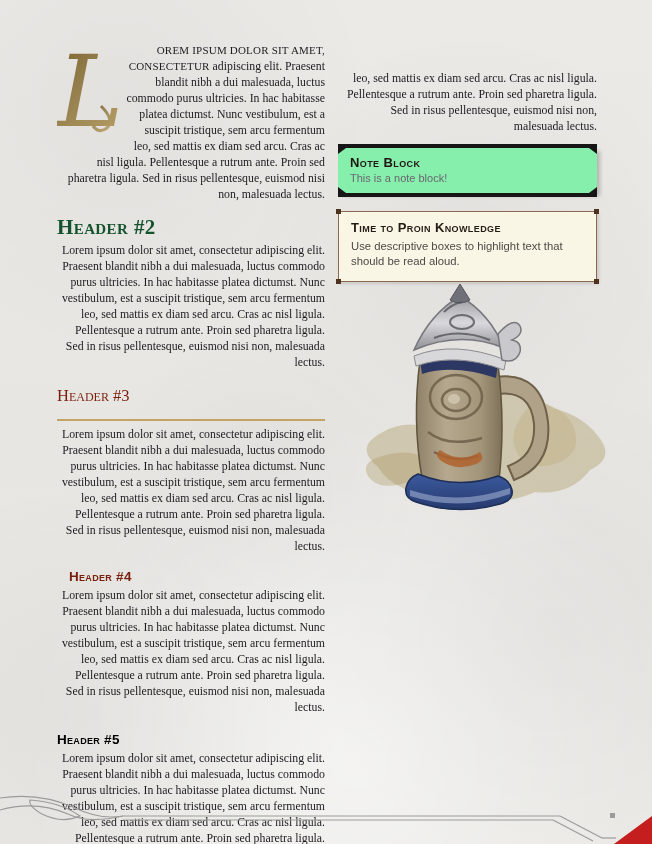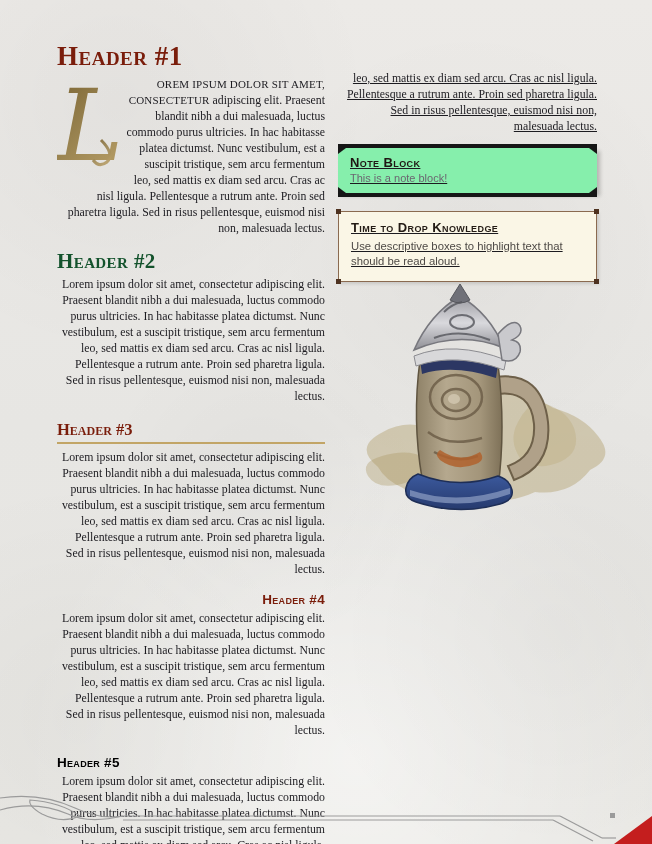--- a/index.html
+++ b/index.html
@@ -11,26 +11,26 @@
       radial-gradient(circle at 18% 12%, rgba(0,0,0,0.035), transparent 28%),
       radial-gradient(circle at 72% 30%, rgba(0,0,0,0.03), transparent 30%),
       radial-gradient(circle at 40% 58%, rgba(0,0,0,0.028), transparent 26%),
       radial-gradient(circle at 85% 75%, rgba(0,0,0,0.03), transparent 30%),
       radial-gradient(circle at 12% 85%, rgba(0,0,0,0.03), transparent 26%),
       radial-gradient(circle at 55% 90%, rgba(255,255,255,0.5), transparent 40%),
       linear-gradient(180deg,#eceae7 0%, #e7e6e3 50%, #e9e8e4 100%);
   }
   .col{position:absolute;color:#1c1b20;}
   .col-left{left:57px;top:42px;width:268px;}
-  .col-right{left:338px;top:70px;width:259px;text-decoration:underline;}
+  .col-right{left:338px;top:70px;width:259px;}
   p.body{font-size:11.8px;line-height:16px;margin:3px 0 0 0;text-align:right;}
   h1.hb{font-variant:small-caps;color:#7a1d0b;font-weight:700;font-size:27px;line-height:28px;margin:0 0 6px 0;letter-spacing:.5px;}
   h2.hb{font-variant:small-caps;color:#14532d;font-weight:700;font-size:21px;line-height:23px;margin:14px 0 2px 0;letter-spacing:.4px;}
-  h3.hb{font-variant:small-caps;color:#7a1d0b;font-weight:700;font-size:16.5px;line-height:19px;margin:16px 0 5px 0;border-bottom:2px solid #c2a566;padding-bottom:3px;}
-  h4.hb{font-family:"Liberation Sans",sans-serif;font-variant:small-caps;color:#7a1d0b;font-weight:700;font-size:13.5px;line-height:15px;margin:15px 0 2px 4px;letter-spacing:.3px;text-align:right;}
+  h3.hb{font-variant:small-caps;color:#7a1d0b;font-weight:400;font-size:16.5px;line-height:19px;margin:16px 0 5px 0;border-bottom:2px solid #c2a566;padding-bottom:14px;}
+  h4.hb{font-family:"Liberation Sans",sans-serif;font-variant:small-caps;color:#7a1d0b;font-weight:700;font-size:13.5px;line-height:15px;margin:15px 0 2px 12px;letter-spacing:.3px;}
   h5.hb{font-family:"Liberation Sans",sans-serif;font-variant:small-caps;color:#000000;font-weight:700;font-size:13.5px;line-height:15px;margin:17px 0 3px 0;letter-spacing:.3px;}
   .dropcap-wrap{float:left;width:64px;height:96px;margin:2px 4px 0 0;}
   .smallcaps-lead{font-size:11px;letter-spacing:.2px;}
   
   .note{position:relative;margin:10px 0 0 0;}
   .note-bar{position:relative;height:4px;background:#161616;}
   .note-bar.top::before{content:"";position:absolute;left:0;top:4px;border-top:6px solid #161616;border-right:8px solid transparent;}
   .note-bar.top::after{content:"";position:absolute;right:0;top:4px;border-top:6px solid #161616;border-left:8px solid transparent;}
   .note-bar.bottom::before{content:"";position:absolute;left:0;bottom:4px;border-bottom:6px solid #161616;border-right:8px solid transparent;}
   .note-bar.bottom::after{content:"";position:absolute;right:0;bottom:4px;border-bottom:6px solid #161616;border-left:8px solid transparent;}
@@ -46,21 +46,20 @@
   .desc-text{font-family:"Liberation Sans",sans-serif;font-size:11.3px;line-height:15px;color:#4e4a46;margin-top:4px;}
   .desc-text.indent{text-indent:12px;margin-top:0;}
   .desc-text b{color:#2d2a27;}
   .stein-wrap{position:absolute;left:348px;top:282px;width:280px;height:270px;}
   .footer{position:absolute;left:0;bottom:0;width:652px;height:50px;}
 </style>
 </head>
 <body>
 
 <div class="col col-left">
-  <h1 class="hb">Header #1</h1>
 
   <div>
     <div class="dropcap-wrap">
       <svg width="64" height="96" viewBox="0 0 64 96">
         <defs>
           <linearGradient id="goldg" x1="0" y1="0" x2="0.6" y2="1">
             <stop offset="0" stop-color="#77602f"></stop>
             <stop offset="0.55" stop-color="#98824f"></stop>
             <stop offset="1" stop-color="#b39a63"></stop>
           </linearGradient>
@@ -97,21 +96,21 @@
       <div class="note-text">This is a note block!</div>
     </div>
     <div class="note-bar bottom"></div>
   </div>
 
   <div class="desc">
     <div class="dot tl"></div>
     <div class="dot tr"></div>
     <div class="dot bl"></div>
     <div class="dot br"></div>
-    <div class="desc-title">Time to Drop Knowledge</div>
+    <div class="desc-title">Time to Proin Knowledge</div>
     <div class="desc-text">Use descriptive boxes to highlight text that should be read aloud.</div>
   </div>
 </div>
 
 <div class="stein-wrap">
   <svg width="280" height="270" viewBox="0 0 280 270">
     <defs>
       <linearGradient id="bodyg" x1="0" y1="0" x2="1" y2="0">
         <stop offset="0" stop-color="#8f8268"></stop>
         <stop offset="0.35" stop-color="#b5a88e"></stop>

